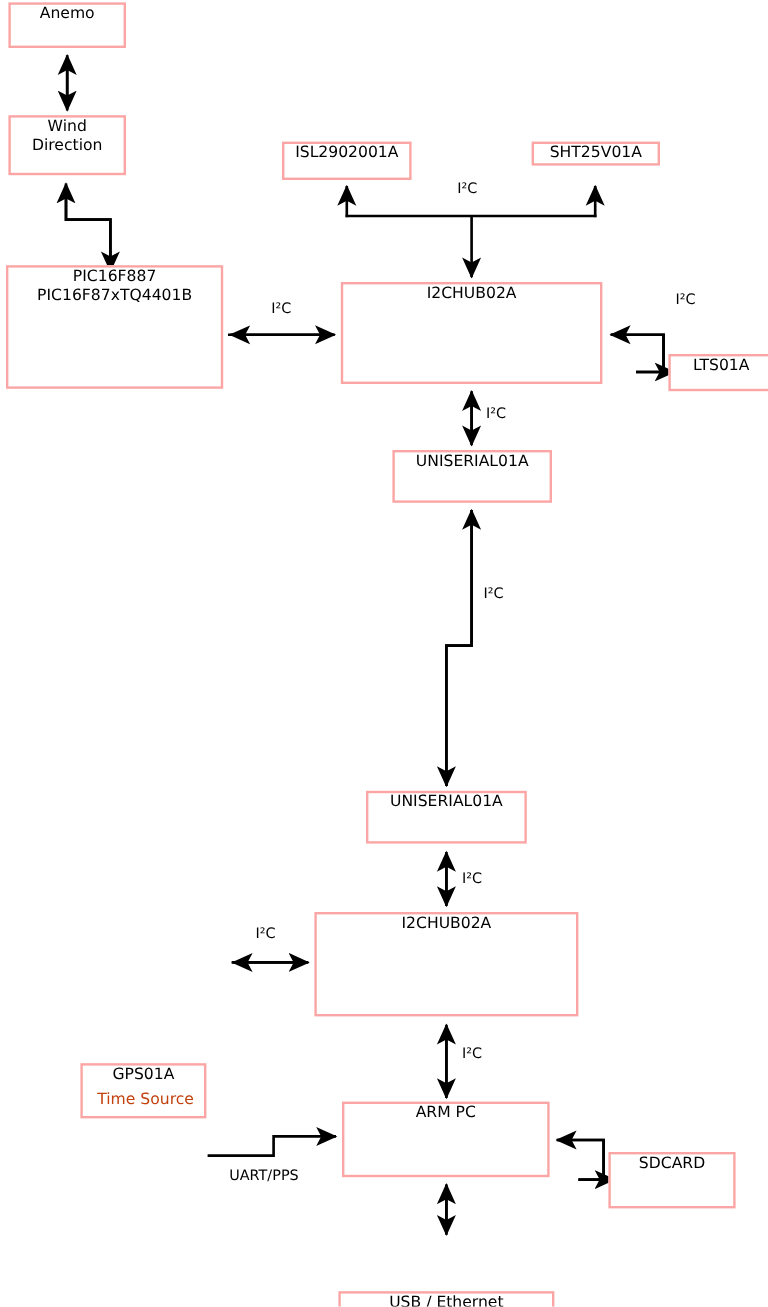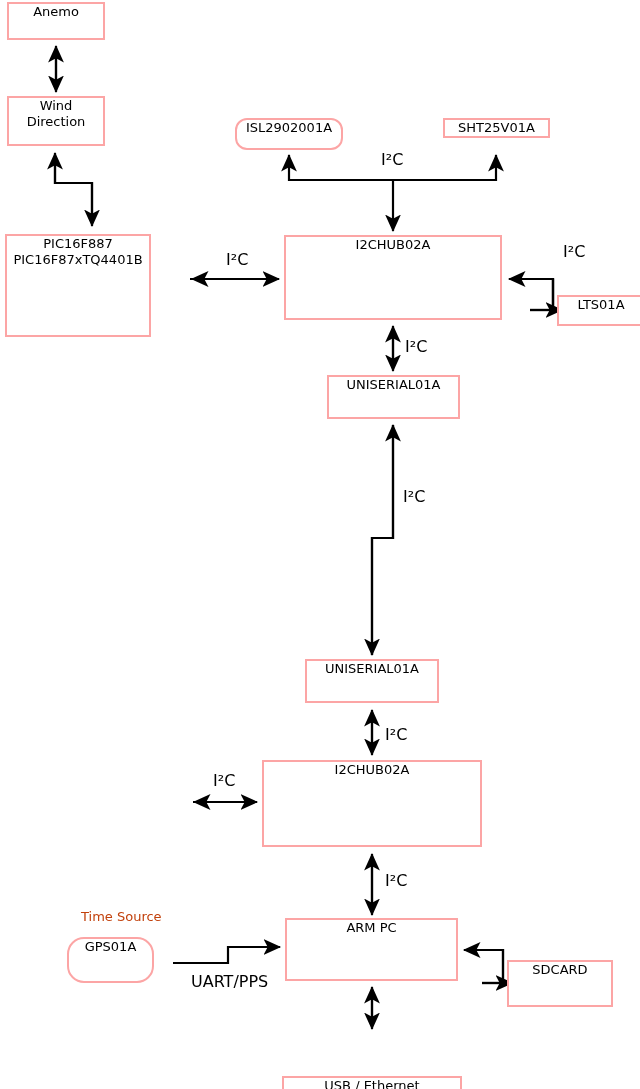--- a/index.html
+++ b/index.html
@@ -37,21 +37,21 @@
     line-height: 1.25;
     z-index: 2;
   }
   .node-label {
     display: block;
     white-space: pre-line;
     padding: 0 4px;
   }
   .edge-label {
     position: absolute;
-    font-size: 16px;
+    font-size: 12px;
     color: #000000;
     white-space: nowrap;
     z-index: 3;
     background: transparent;
   }
   .free-label {
     position: absolute;
     font-size: 13px;
     color: #c2410c;
     white-space: nowrap;
@@ -144,26 +144,26 @@
 
   <div class="node" style="left:7px; top:2px; width:98px; height:38px;">
     <span class="node-label">Anemo</span>
   </div>
 
   <div class="node" style="left:7px; top:96px; width:98px; height:50px;">
     <span class="node-label">Wind
 Direction</span>
   </div>
 
-  <div class="node" style="left:5px; top:234px; width:146px; height:103px;">
+  <div class="node" style="left:5px; top:221px; width:181px; height:103px;">
     <span class="node-label">PIC16F887
 PIC16F87xTQ4401B</span>
   </div>
 
-  <div class="node" style="left:235px; top:118px; width:108px; height:32px;border-radius:12px;">
+  <div class="node" style="left:235px; top:118px; width:108px; height:32px;">
     <span class="node-label">ISL2902001A</span>
   </div>
 
   <div class="node" style="left:443px; top:118px; width:107px; height:20px;">
     <span class="node-label">SHT25V01A</span>
   </div>
 
   <div class="node" style="left:284px; top:235px; width:218px; height:85px;">
     <span class="node-label">I2CHUB02A</span>
   </div>
@@ -178,21 +178,21 @@
 
   <div class="node" style="left:305px; top:659px; width:134px; height:44px;">
     <span class="node-label">UNISERIAL01A</span>
   </div>
 
   <div class="node" style="left:262px; top:760px; width:220px; height:87px;">
     <span class="node-label">I2CHUB02A</span>
   </div>
 
 
-  <div class="node" style="left:67px; top:937px; width:87px; height:46px;border-radius:17px;">
+  <div class="node" style="left:67px; top:886px; width:105px; height:46px;">
     <span class="node-label">GPS01A</span>
   </div>
 
   <div class="node" style="left:285px; top:918px; width:173px; height:63px;">
     <span class="node-label">ARM PC</span>
   </div>
 
   <div class="node" style="left:507px; top:960px; width:106px; height:47px;">
     <span class="node-label">SDCARD</span>
   </div>

